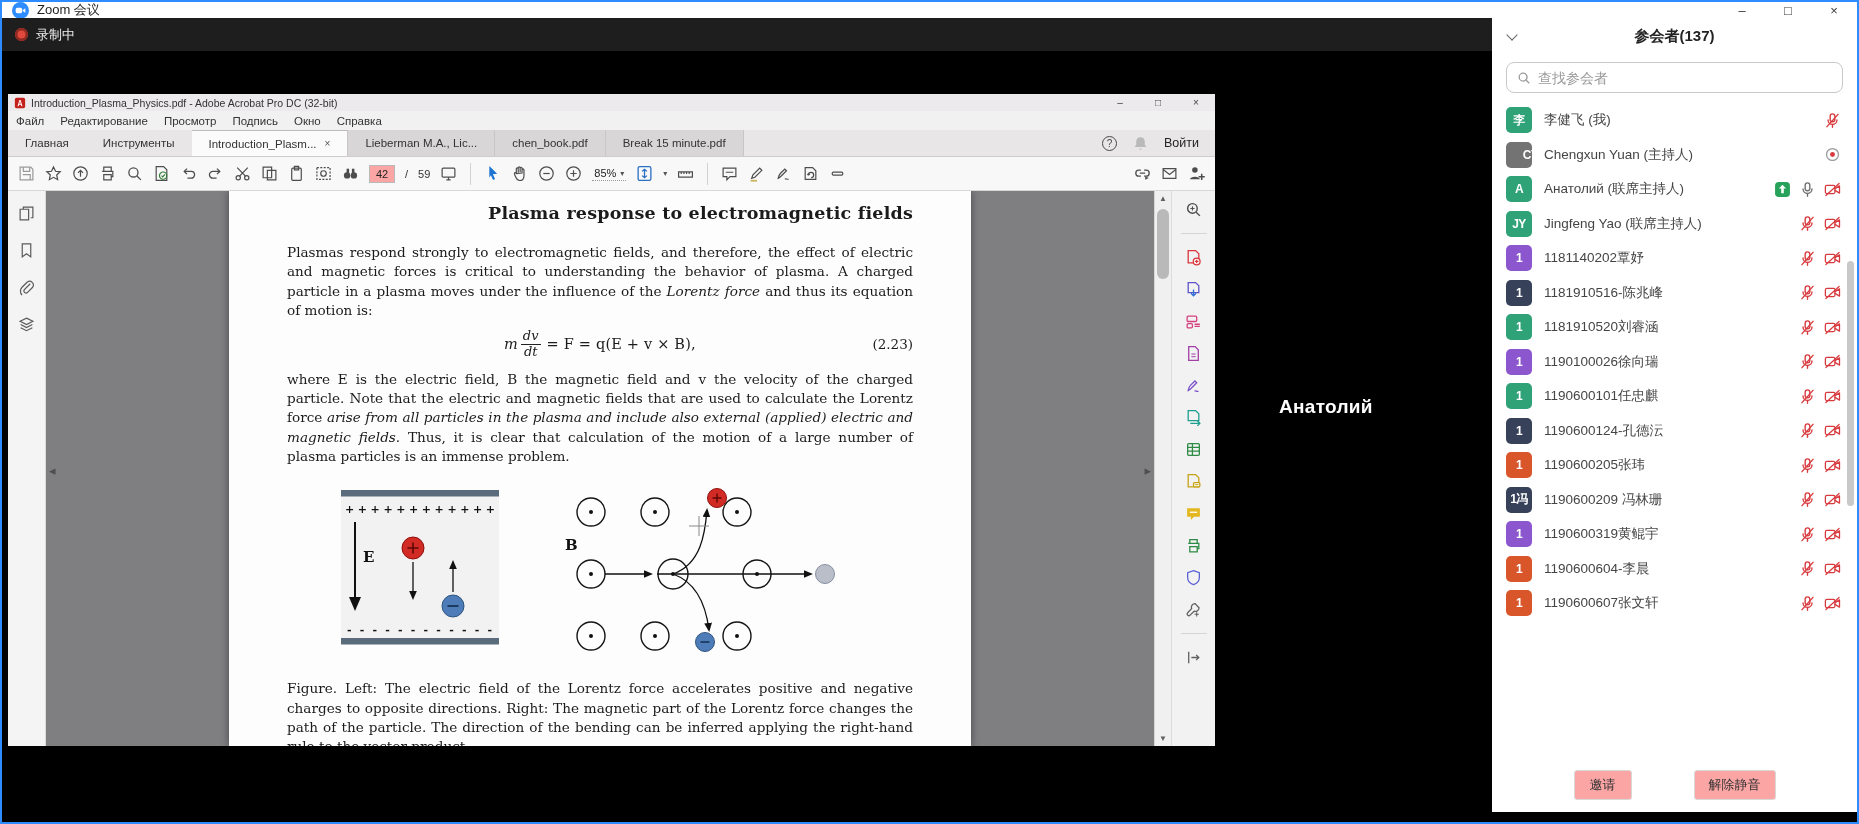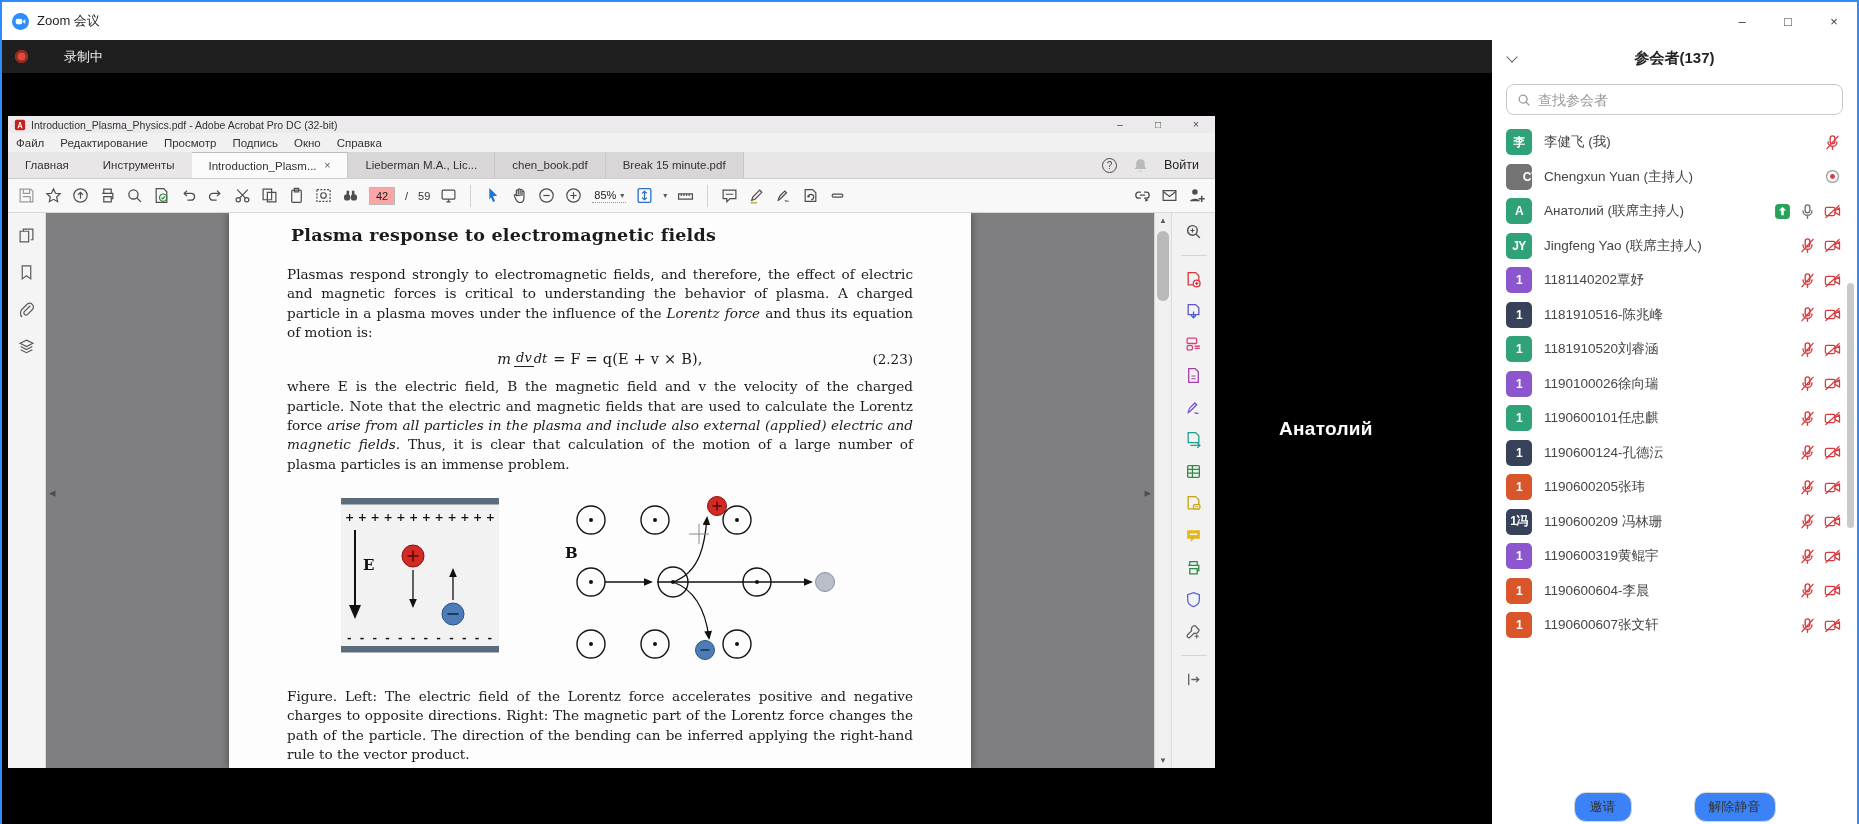--- a/index.html
+++ b/index.html
@@ -1,30 +1,30 @@
 <!DOCTYPE html>
 <html><head>
 <meta charset="utf-8">
 <style>
   * { margin:0; padding:0; box-sizing:border-box; }
   html,body { width:1859px; height:824px; overflow:hidden; background:#000; }
   body { font-family:"Liberation Sans", sans-serif; }
   .win { position:relative; width:1859px; height:824px; border:2px solid #2d8cff; background:#000; }
 
   
-  .ztitle { height:38px; background:#fff; display:flex; align-items:center; padding-left:10px; }
+  .ztitle { height:16px; background:#fff; display:flex; align-items:center; padding-left:10px; }
   .zlogo { width:17px; height:17px; border-radius:50%; background:#2d8cff; display:flex; align-items:center; justify-content:center; }
   .ztitle-text { margin-left:8px; font-size:13px; color:#1f1f1f; }
   .zwinbtns { margin-left:auto; display:flex; height:100%; }
   .zwinbtn { width:46px; display:flex; align-items:center; justify-content:center; font-size:13px; color:#3a3a3a; cursor:default; }
 
   
   .zbody { display:flex; height:794px; }
   .stage { position:relative; flex:1; background:#000; overflow:hidden; }
-  .recbar { height:33px; background:#1e1e1e; display:flex; align-items:center; padding-left:13px;gap:28px; }
+  .recbar { height:33px; background:#1e1e1e; display:flex; align-items:center; padding-left:13px; }
   .recdot { width:13px; height:13px; border-radius:50%; background:#e0493c; box-shadow:inset 0 0 0 2.5px #8d2a22; }
   .reclabel { margin-left:8px; font-size:13px; color:#f0f0f0; }
   .speaker { position:absolute; left:1277px; top:378px; color:#fff; font-size:19px; font-weight:600; letter-spacing:.3px; }
 
   
   .acro { position:absolute; left:6px; top:76px; width:1207px; height:652px; background:#fff; display:flex; flex-direction:column; font-size:11px; color:#3c3c3c; box-shadow:0 0 6px rgba(0,0,0,.6); }
   .acro-title { height:17px; background:#eceaec; display:flex; align-items:center; padding-left:6px; font-size:10.5px; color:#333; }
   .acro-title svg { flex:none; }
   .acro-title-text { margin-left:5px; white-space:nowrap; }
   .acro-winbtns { margin-left:auto; display:flex; height:100%; }
@@ -57,26 +57,26 @@
   .vsb .sa { position:absolute; left:0; width:100%; height:15px; display:flex; align-items:center; justify-content:center; color:#606060; font-size:8px; }
   .vsb .sa.up{ top:0; } .vsb .sa.dn{ bottom:0; }
   .vsb .thumb { position:absolute; left:2px; width:12px; top:18px; height:70px; background:#b9b9b9; border-radius:6px; }
   .rstrip { width:44px; background:#f3f2f3; border-left:1px solid #dcdcdc; display:flex; flex-direction:column; align-items:center; padding-top:10px; gap:15px; }
   .rs-sep { width:26px; height:1px; background:#d5d5d5; }
   .navchev { position:absolute; top:272px; color:#4e4e4e; font-size:13px; }
   .navchev.l { left:3px; } .navchev.r { right:3px; }
 
   
   .page { position:absolute; left:50%; transform:translateX(-50%); top:0; bottom:0; width:742px; background:#fdfdfd; box-shadow:0 0 8px rgba(0,0,0,.45); padding:10px 58px 0 58px; font-family:"DejaVu Serif", serif; color:#1b1b1b; }
-  .page h2 { font-size:17.5px; font-weight:700; margin:2px 0 20px 4px; letter-spacing:.2px; }
+  .page h2 { font-size:17.5px; font-weight:700; margin:2px 0 20px 4px; letter-spacing:.2px;text-align:right; }
   .page p { font-size:13.6px; line-height:1.42; text-align:justify; }
   .page .caption { margin-top:18px; }
   .eq { position:relative; display:flex; justify-content:center; align-items:center; margin:9px 0 10px 0; font-size:14.5px; }
   .eq .m { font-style:italic; margin-right:2px; }
-  .frac { display:inline-flex; flex-direction:row; align-items:center; font-style:italic; font-size:13px; line-height:1.1; margin:0 6px 0 1px; }
+  .frac { display:inline-flex; flex-direction:column; align-items:center; font-style:italic; font-size:13px; line-height:1.1; margin:0 6px 0 1px; }
   .frac .num { border-bottom:1px solid #222; padding:0 2px 1px; }
   .eq .rhs { letter-spacing:.2px; }
   .eq .tag { position:absolute; right:0; font-style:normal; font-size:13.5px; }
   .fig { margin:16px 0 0 46px; }
 
   
   .panel { position:relative; width:365px; background:#fff; display:flex; flex-direction:column; }
   .p-head { position:relative; height:36px; display:flex; align-items:center; justify-content:center; font-size:15px; font-weight:700; color:#232323; }
   .chev { position:absolute; left:16px; top:13px; width:8px; height:8px; border-right:1.6px solid #666; border-bottom:1.6px solid #666; transform:rotate(45deg); }
   .p-search { margin:8px 14px 10px; height:31px; border:1px solid #c9c9c9; border-radius:8px; display:flex; align-items:center; padding:0 10px; gap:7px; background:#fff; }
@@ -84,21 +84,21 @@
   .p-search input::placeholder { color:#9a9a9a; }
   .p-list { flex:1; overflow:hidden; }
   .p-row { height:34.5px; display:flex; align-items:center; padding:0 16px 0 14px; }
   .p-avatar { width:26px; height:26px; border-radius:5px; color:#fff; font-size:12px; font-weight:700; display:flex; align-items:center; justify-content:center; flex:none; letter-spacing:-.5px; }
   .p-name { margin-left:12px; font-size:13.5px; color:#454545; white-space:nowrap; overflow:hidden; text-overflow:ellipsis; flex:1; }
   .p-icons { display:flex; align-items:center; gap:8px; margin-left:8px; }
   .p-ic { width:17px; height:17px; display:inline-flex; }
   .p-ic svg { width:100%; height:100%; }
   .p-scroll { position:absolute; right:3px; top:243px; width:7px; height:245px; border-radius:4px; background:#c9c9c9; }
   .p-btns { position:absolute; bottom:12px; left:0; right:0; display:flex; justify-content:center; gap:62px; }
-  .p-btn { min-width:58px; padding:5px 14px; background:#3b82f6; border:1px solid #d8d8d8; border-radius:12px; font-size:13px; color:#333; text-align:center; }
+  .p-btn { min-width:58px; padding:5px 14px; background:#fca5a5; border:1px solid #d8d8d8; border-radius:3px; font-size:13px; color:#333; text-align:center; }
 
   svg text { font-family:"DejaVu Serif", serif; }
 </style>
 </head>
 <body>
 
 <div class="win">
 
   <div class="ztitle">
     <span class="zlogo">

